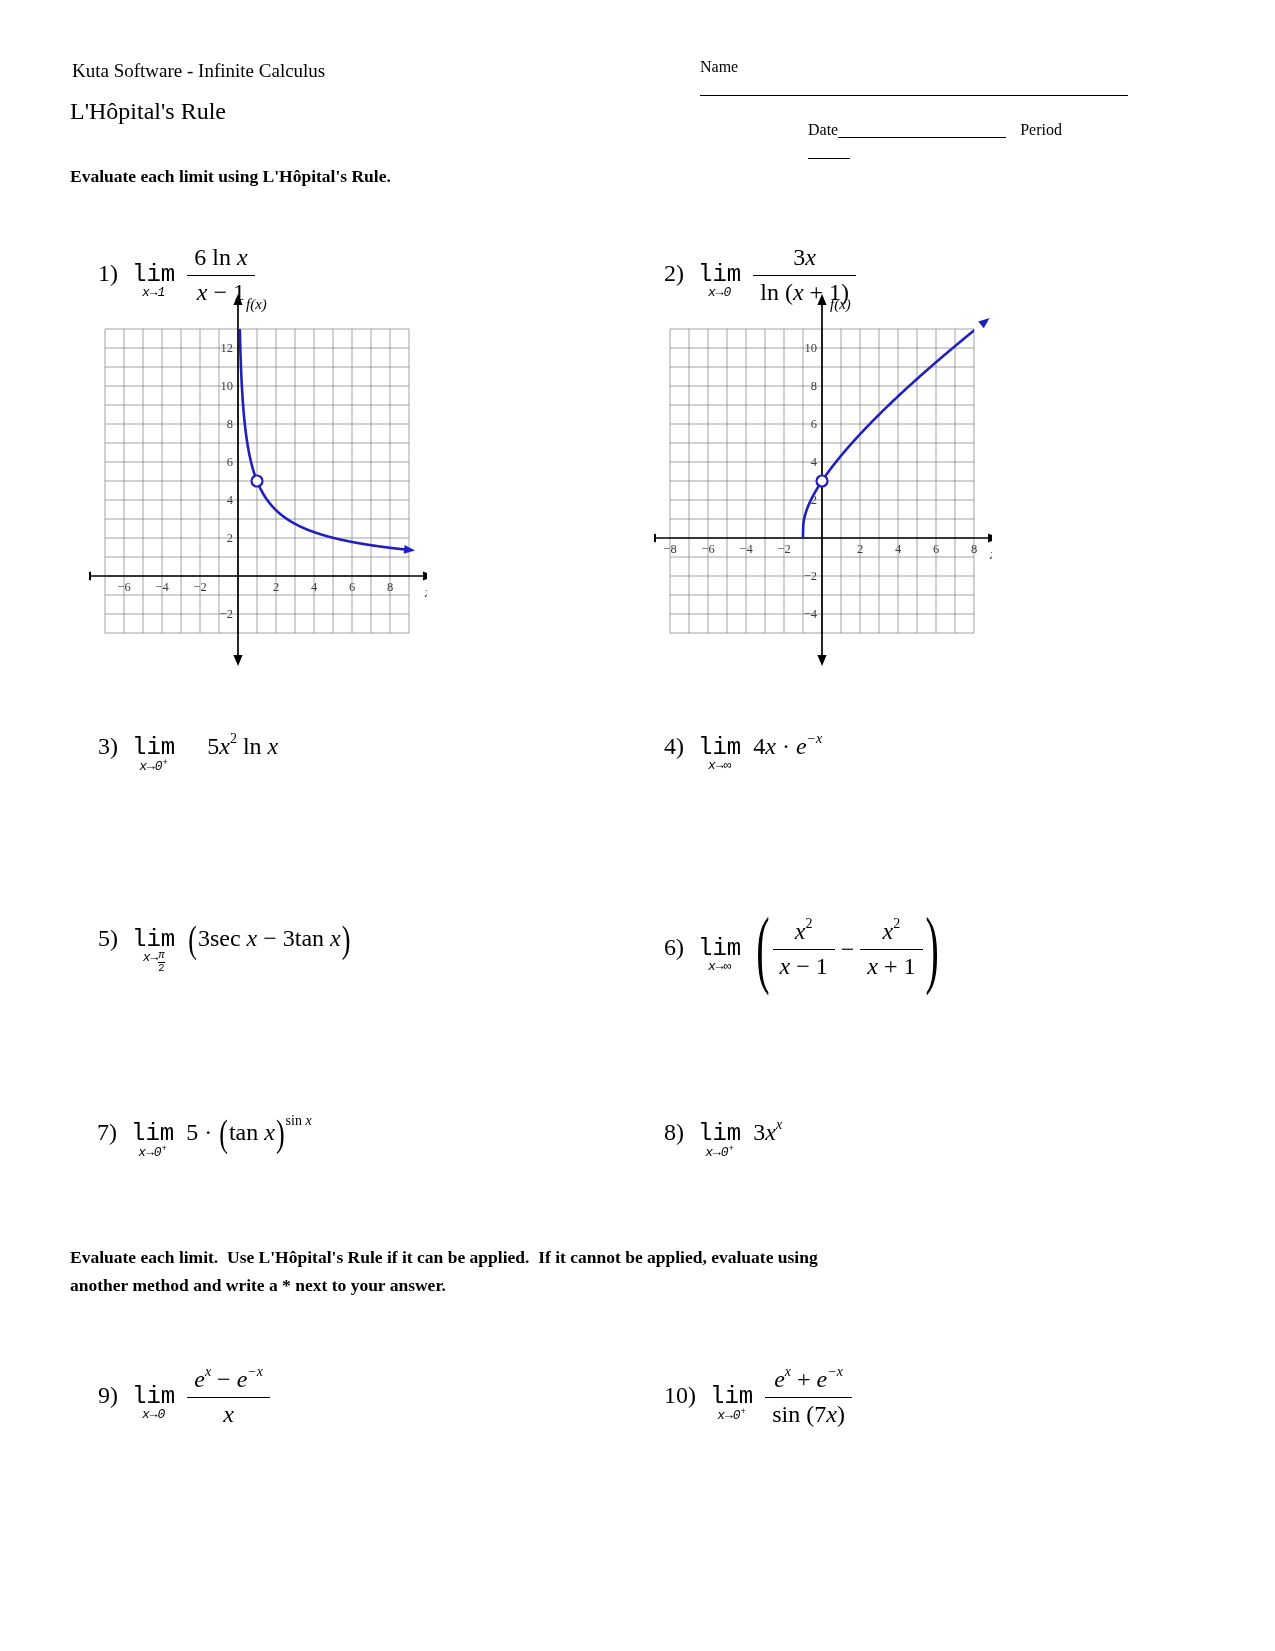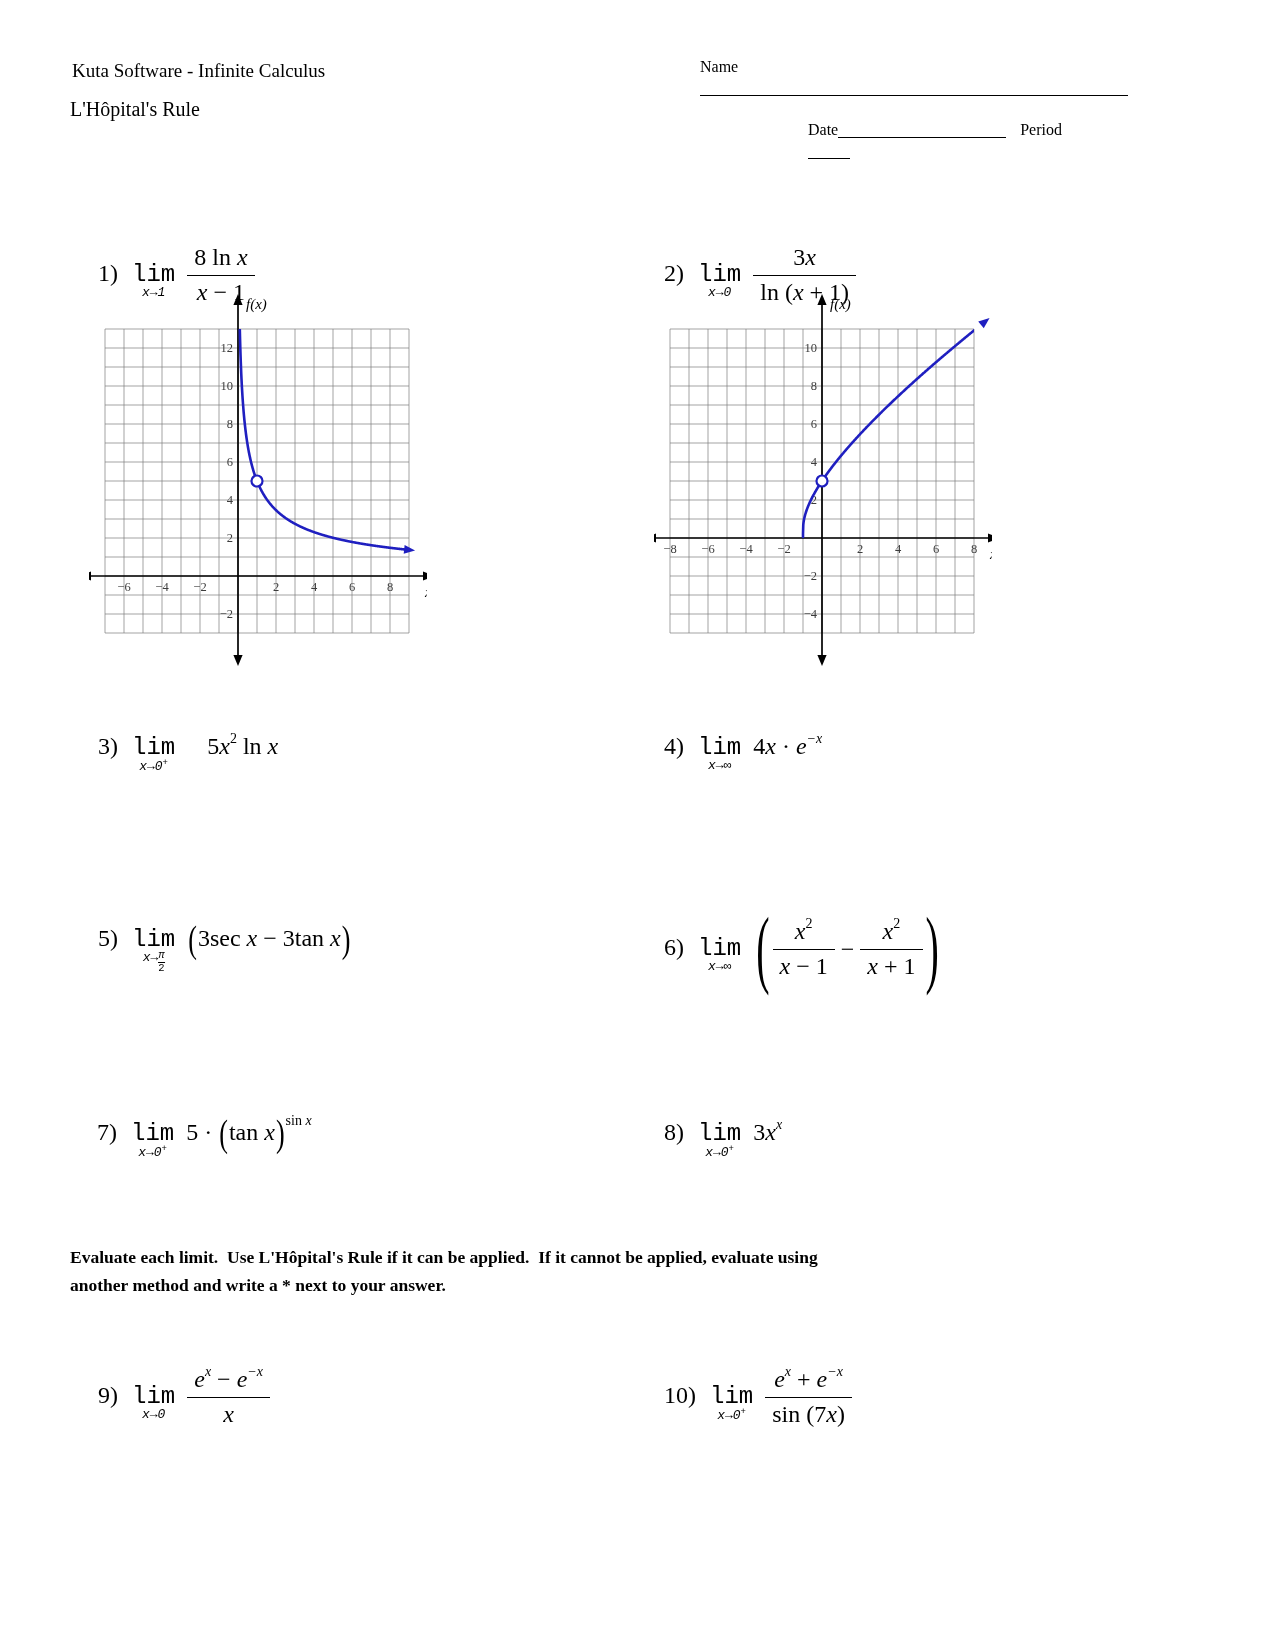--- a/index.html
+++ b/index.html
@@ -1,20 +1,20 @@
 <!DOCTYPE html>
 <html><head>
 <meta charset="utf-8">
 <style>
   html,body{margin:0;padding:0;background:#ffffff;}
   #page{position:relative;width:1075px;height:1651px;background:#fff;color:#000;
         font-family:"Liberation Serif","DejaVu Serif",serif;}
   .abs{position:absolute;}
   .brand{font-size:19px;}
-  .title{font-size:20px;}
+  .title{font-size:24px;}
   .hdr{font-size:16px;}
   .blank{display:inline-block;border-bottom:1.7px solid #000;height:19px;vertical-align:-3px;}
   .instr{font-size:17.5px;font-weight:bold;white-space:pre-wrap;line-height:1.6;}
   
   .math{font-size:24px;white-space:pre;}
   .math i{font-style:italic;}
   .plabel{margin-right:12px;}
   .lim{display:inline-block;position:relative;margin:0 12px 0 2px;font-family:Liberation Mono, monospace;}
   .limsub{position:absolute;top:100%;left:50%;transform:translateX(-50%);
           margin-top:-3px;font-size:13px;font-style:italic;white-space:pre;}
@@ -39,23 +39,24 @@
 
   <div class="abs brand" style="left:72px;top:60px;">Kuta Software - Infinite Calculus</div>
   <div class="abs hdr" style="left:700px;top:58px;">
     <span>Name</span><span class="blank" style="width:428px;"></span>
   </div>
   <div class="abs title" style="left:70px;top:98px;">L'Hôpital's Rule</div>
   <div class="abs hdr" style="left:808px;top:118px;">
     <span>Date</span><span class="blank" style="width:168px;"></span>
     <span style="margin-left:10px;">Period</span><span class="blank" style="width:42px;"></span>
   </div>
+  <div class="abs instr" style="left:70px;top:162px;">Evaluate each limit using L'Hôpital's Rule.</div>
 
   <div class="abs math" style="left:74px;top:216px;">
-    <span class="plabel">1)</span><span class="lim"><span>lim</span><span class="limsub">x→1</span></span><span class="frac"><span class="num"><span>8 ln </span><i>x</i></span><span class="den"><i>x</i><span> − 1</span></span></span>
+    <span class="plabel">1)</span><span class="lim"><span>lim</span><span class="limsub">x→1</span></span><span class="frac"><span class="num"><span>6 ln </span><i>x</i></span><span class="den"><i>x</i><span> − 1</span></span></span>
   </div>
 
   <div class="abs math" style="left:640px;top:216px;">
     <span class="plabel">2)</span><span class="lim"><span>lim</span><span class="limsub">x→0</span></span><span class="frac"><span class="num"><span>3</span><i>x</i></span><span class="den"><span>ln (</span><i>x</i><span> + 1)</span></span></span>
   </div>
 
   <div class="graph" style="left:89px;top:289px;"><svg width="338" height="378" viewBox="0 0 338 378">
         <clipPath id="graph-1-clip">
           <rect x="16" y="40" width="304" height="304"></rect>
         </clipPath>

